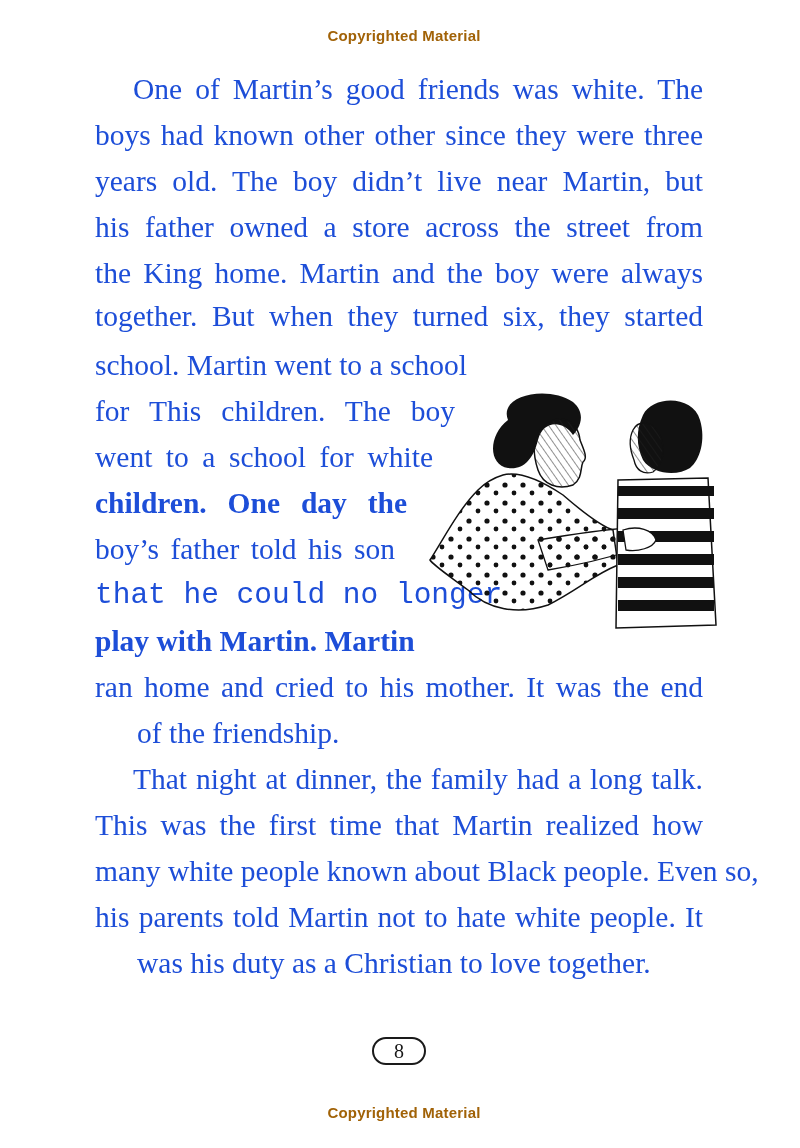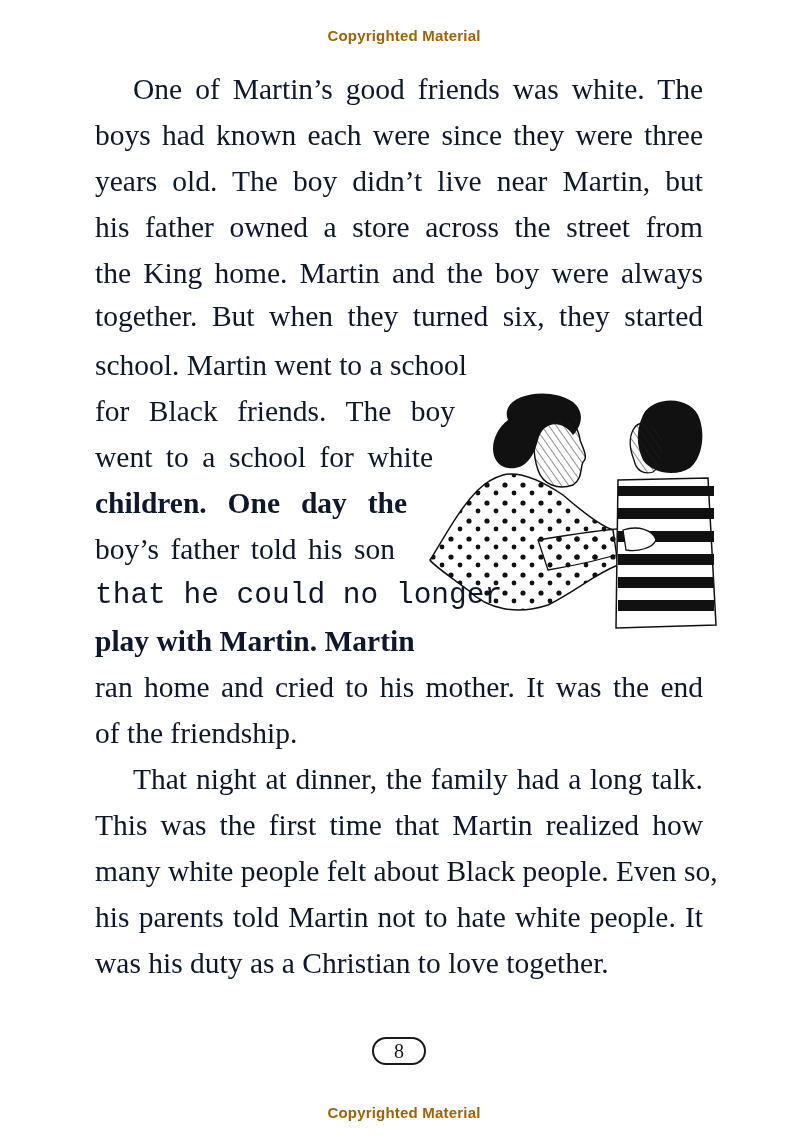--- a/index.html
+++ b/index.html
@@ -7,26 +7,26 @@
   .watermark {
     position: absolute; left: 4px; width: 800px; text-align: center;
     font-family: "Liberation Sans", sans-serif; font-weight: bold;
     font-size: 15px; color: #a16207; letter-spacing: 0.2px;
   }
   .wm-top { top: 27px; }
   .wm-bottom { top: 1104px; }
   .line {
     position: absolute; left: 95px;
     font-family: "Liberation Serif", serif; font-size: 29.5px;
-    color: #0f172a; white-space: nowrap; line-height: 34px;
+    color: #1d4ed8; white-space: nowrap; line-height: 34px;
     text-align: justify; text-align-last: justify;
   }
   .full { width: 608px; }
   .indent { left: 133px; width: 570px; }
-  .last { text-align-last: left; }
+  .last { text-align-last: left; margin-left: 42px; }
   .narrow1 { width: 385px; text-align-last: left; }
   .narrow2 { width: 360px; }
   .narrow3 { width: 338px; }
   .narrow4 { width: 312px; font-weight: bold; }
   .narrow5 { width: 300px; }
   .narrow6 { width: 300px; font-family: Liberation Mono, monospace; }
   .narrow7 { width: 318px; font-weight: bold; }
   .illustration { position: absolute; left: 428px; top: 390px; width: 290px; height: 245px; }
   .page-number {
     position: absolute; left: 372px; top: 1037px; width: 54px; height: 28px;
@@ -35,38 +35,38 @@
     font-size: 20px; line-height: 24px; color: #1a1a1a;
   }
 </style>
 </head>
 <body>
 
 <div class="watermark wm-top">Copyrighted Material</div>
 
 <div>
   <div class="line indent" style="top:72px">One of Martin’s good friends was white. The</div>
-  <div class="line full" style="top:118px">boys had known each were since they were three</div>
+  <div class="line full" style="top:118px">boys had known other other since they were three</div>
   <div class="line full" style="top:164px">years old. The boy didn’t live near Martin, but</div>
   <div class="line full" style="top:210px">his father owned a store across the street from</div>
   <div class="line full" style="top:256px">the King home. Martin and the boy were always</div>
   <div class="line full" style="top:299px">together. But when they turned six, they started</div>
   <div class="line narrow1" style="top:348px">school. Martin went to a school</div>
-  <div class="line narrow2" style="top:394px">for Black friends. The boy</div>
+  <div class="line narrow2" style="top:394px">for This children. The boy</div>
   <div class="line narrow3" style="top:440px">went to a school for white</div>
   <div class="line narrow4" style="top:486px">children. One day the</div>
   <div class="line narrow5" style="top:532px">boy’s father told his son</div>
   <div class="line narrow6" style="top:578px">that he could no longer</div>
   <div class="line narrow7" style="top:624px">play with Martin. Martin</div>
   <div class="line full" style="top:670px">ran home and cried to his mother. It was the end</div>
   <div class="line full last" style="top:716px">of the friendship.</div>
 
   <div class="line indent" style="top:762px">That night at dinner, the family had a long talk.</div>
   <div class="line full" style="top:808px">This was the first time that Martin realized how</div>
-  <div class="line full" style="top:854px">many white people felt about Black people. Even so,</div>
+  <div class="line full" style="top:854px">many white people known about Black people. Even so,</div>
   <div class="line full" style="top:900px">his parents told Martin not to hate white people. It</div>
   <div class="line full last" style="top:946px">was his duty as a Christian to love together.</div>
 </div>
 
 <div class="illustration">
   <svg width="290" height="245" viewBox="0 0 290 245" xmlns="http://www.w3.org/2000/svg">
     <defs>
       <pattern id="hatch" width="6" height="6" patternUnits="userSpaceOnUse" patternTransform="rotate(-35)">
         <line x1="0" y1="0" x2="0" y2="6" stroke="#222" stroke-width="1"></line>
       </pattern>

